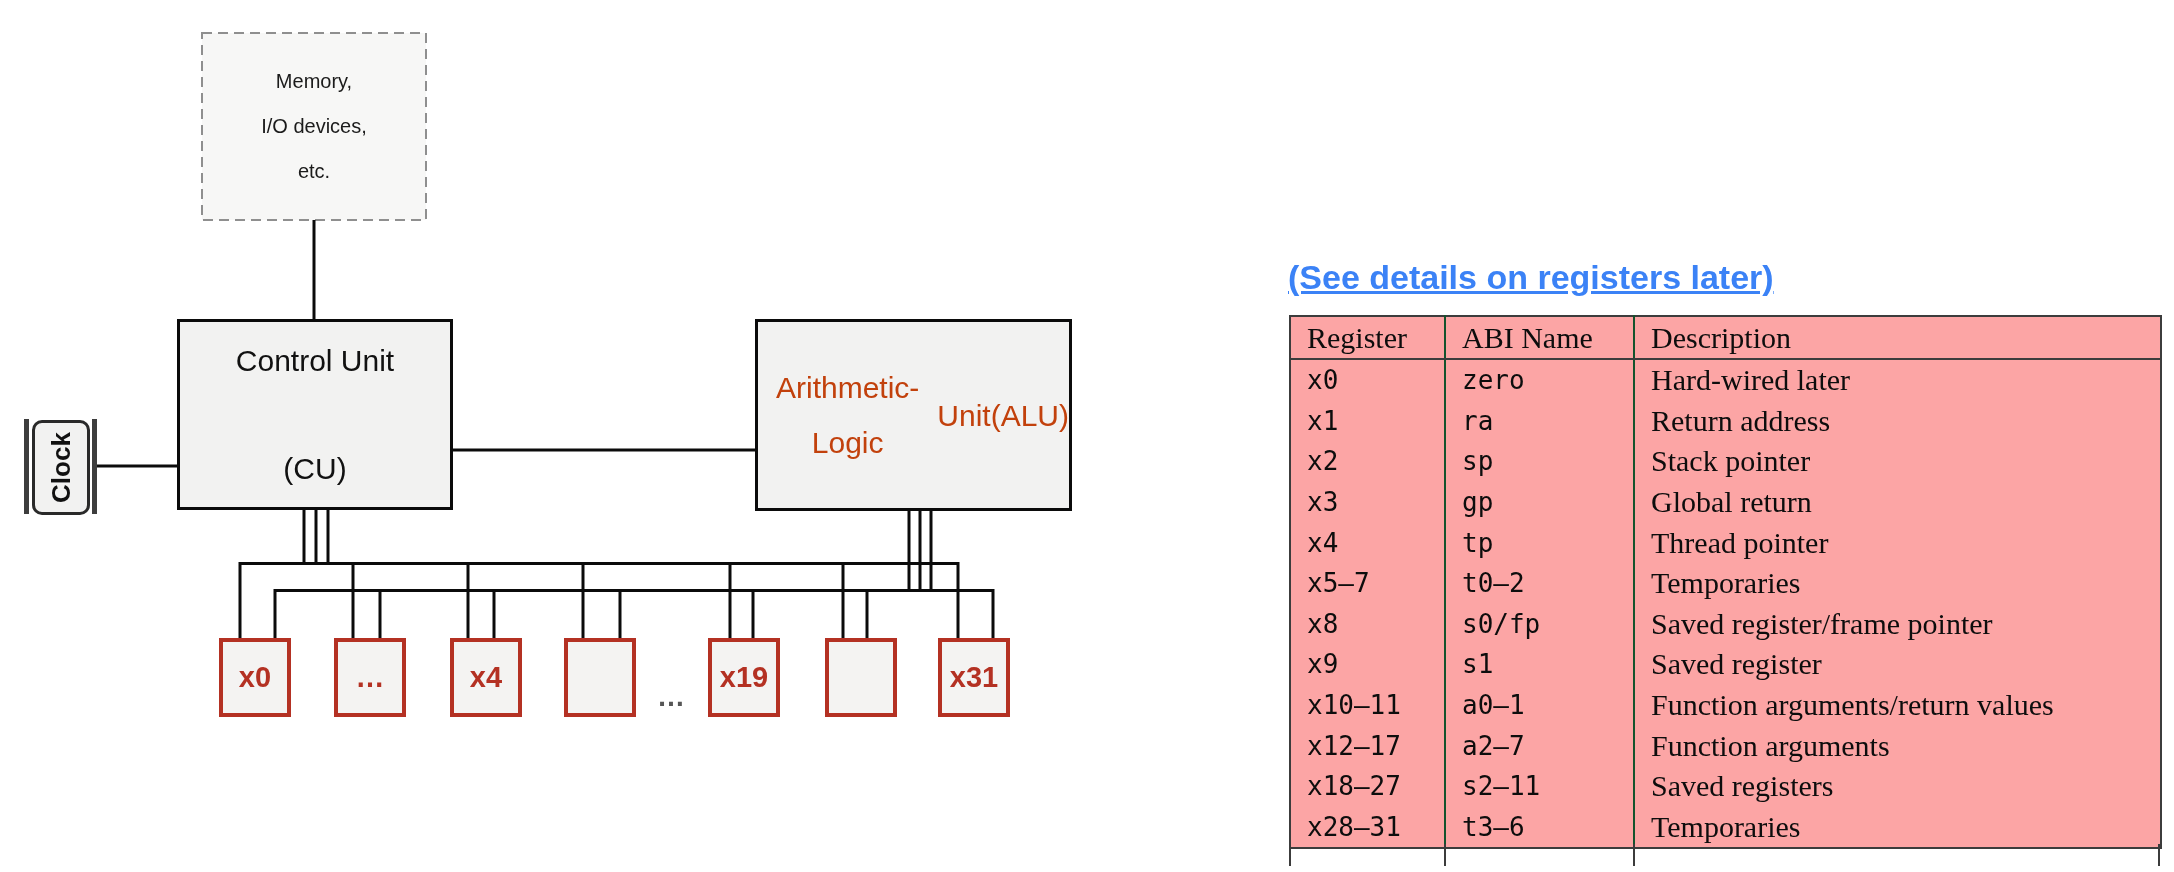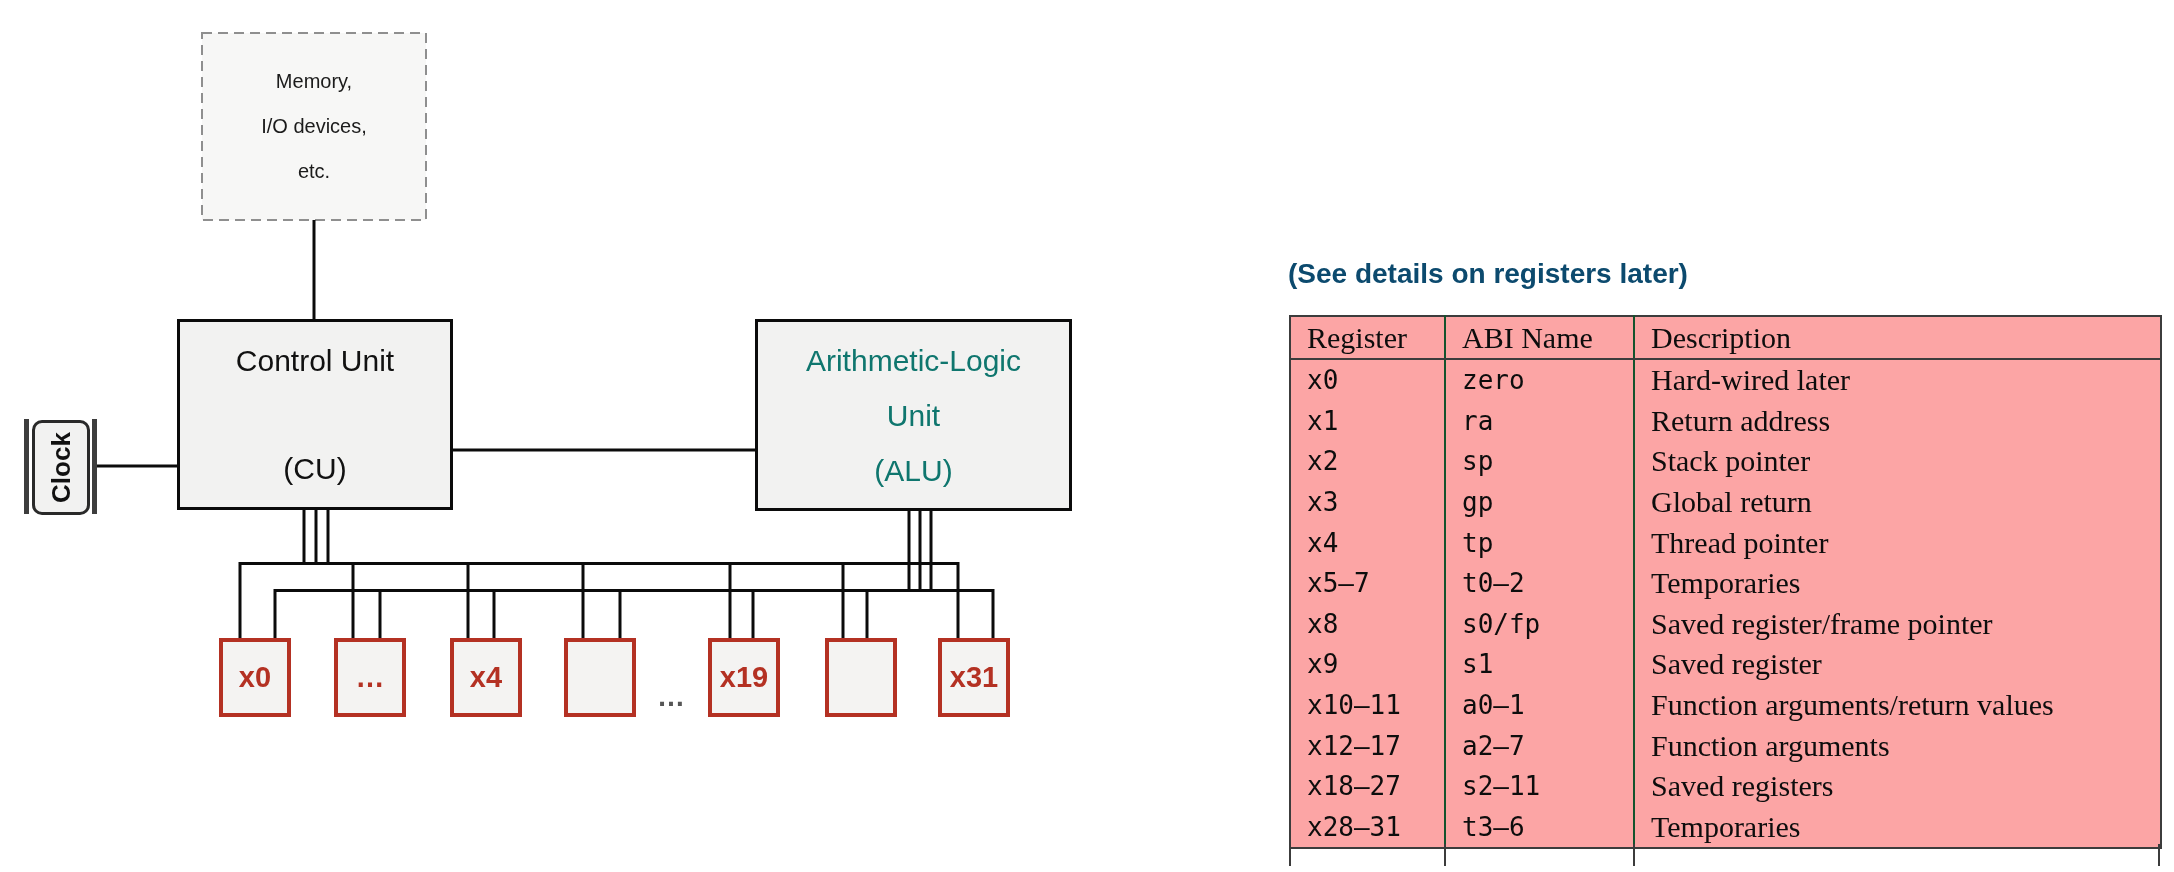--- a/index.html
+++ b/index.html
@@ -23,22 +23,22 @@
   }
   .cu-box {
     left: 177px; top: 319px; width: 276px; height: 191px;
     box-sizing: border-box; border: 3px solid #0b0b0b; background: #f2f2f1;
     display: flex; flex-direction: column; justify-content: center; align-items: center;
     font-size: 30px; line-height: 60px; color: #111; text-align: center; gap: 48px;
   }
   .alu-box {
     left: 755px; top: 319px; width: 317px; height: 192px;
     box-sizing: border-box; border: 3px solid #0b0b0b; background: #f2f2f1;
-    display: flex; flex-direction: column; justify-content: center; align-items: center;
-    font-size: 30px; line-height: 55px; color: #0f766e; text-align: center;
+    display: flex; justify-content: center; align-items: center;
+    font-size: 30px; line-height: 55px; color: #c2410c; text-align: center;
   }
   .clock-bar {
     top: 419px; width: 5px; height: 95px; background: #3d3d3d;
   }
   .clock-body {
     left: 32px; top: 420px; width: 58px; height: 95px;
     box-sizing: border-box; border: 3px solid #2a2a2a; border-radius: 10px;
     background: #f2f2f1;
     display: flex; align-items: center; justify-content: center;
   }
@@ -57,21 +57,21 @@
     font-size: 28px; font-weight: 700; color: #565656; letter-spacing: 3px;
   }
   .reg-caption {
     left: 229px; top: 752px;
     font-size: 31px; font-weight: 600; color: #111;
   }
 
   
   .panel-heading {
     left: 1288px; top: 258px;
-    font-size: 28px; font-weight: 600; color: #0c4a6e;
+    font-size: 34px; font-weight: 600; color: #3b82f6; text-decoration: underline;
   }
   table.reg-table {
     left: 1289px; top: 315px;
     border-collapse: collapse; table-layout: fixed;
     border: 2px solid #3c3c3c; background: #fca5a5;
   }
   .reg-table th, .reg-table td {
     padding: 0 0 0 16px; vertical-align: middle; text-align: left;
     overflow: hidden; white-space: nowrap;
   }

